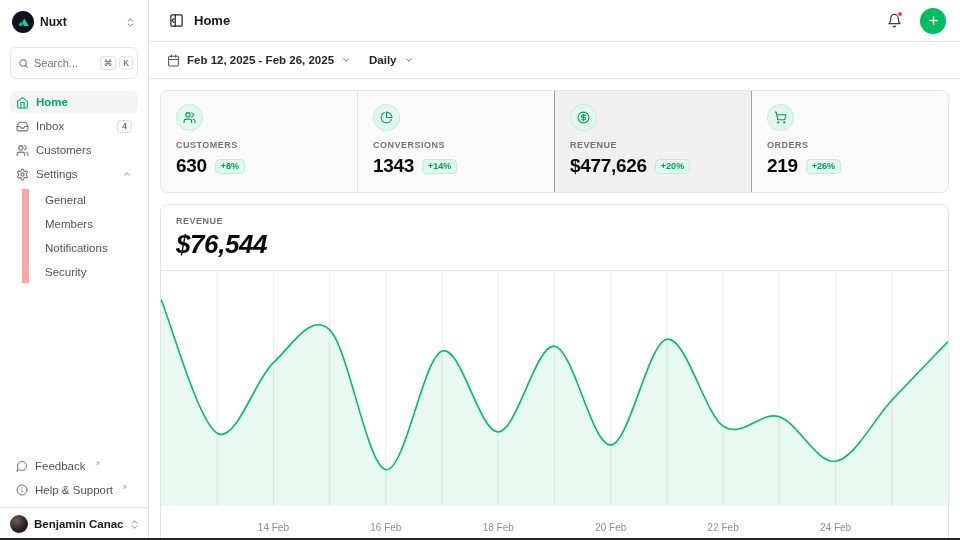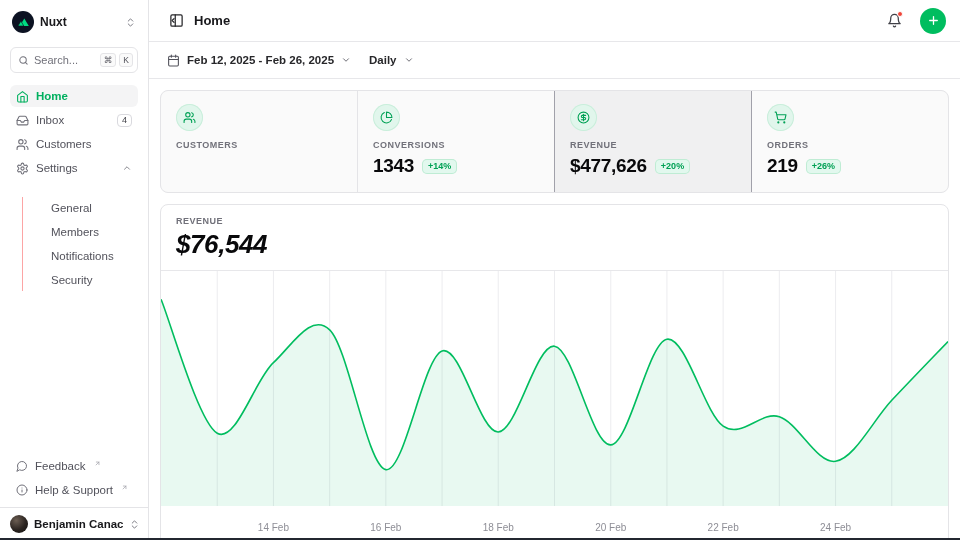--- a/index.html
+++ b/index.html
@@ -7,32 +7,32 @@
   body { font-family:"Liberation Sans","DejaVu Sans",sans-serif; background:#fff; color:#18181b; position:relative; }
   .app { display:flex; width:960px; height:540px; }
 
   
   aside { width:149px; min-width:149px; border-right:1px solid #e4e4e7; display:flex; flex-direction:column; background:#fff; }
   .side-top { padding:9px 10px 0 10px; }
   .team-row { display:flex; align-items:center; gap:6px; padding:2px 2px 2px 2px; border-radius:6px; cursor:pointer; }
   .logo-circle { width:22px; height:22px; border-radius:50%; background:#0c1222; display:flex; align-items:center; justify-content:center; flex:none; }
   .team-name { font-size:12px; font-weight:700; color:#18181b; flex:1; }
   .muted-icon { color:#71717a; flex:none; }
-  .searchbox { margin:12px 0 12px 0; height:26px; border:1px solid #e4e4e7; border-radius:6px; background:#fff; display:flex; align-items:center; gap:5px; padding:0 4px 0 7px; cursor:text; }
+  .searchbox { margin:12px 0 12px 0; height:32px; border:1px solid #e4e4e7; border-radius:6px; background:#fff; display:flex; align-items:center; gap:5px; padding:0 4px 0 7px; cursor:text; }
   .searchbox .ph { font-size:11px; color:#71717a; flex:1; }
   .kbds { display:flex; gap:3px; }
   kbd { font-family:"Liberation Sans","DejaVu Sans",sans-serif; font-size:8.5px; color:#52525b; border:1px solid #e4e4e7; border-radius:3px; background:#fafafa; padding:1px 3px; min-width:13px; text-align:center; }
   nav { display:flex; flex-direction:column; gap:2px; }
   .nav-item { display:flex; align-items:center; gap:7px; height:22px; padding:0 6px; border-radius:6px; font-size:11.5px; color:#52525b; cursor:pointer; }
   .nav-item .ni-icon { color:#71717a; flex:none; }
   .nav-item .ni-label { flex:1; }
   .nav-item.active { background:#f4f4f5; color:#00b05f; font-weight:600; }
   .nav-item.active .ni-icon { color:#00b05f; }
   .count-badge { font-size:9px; color:#3f3f46; border:1px solid #d9d9de; border-radius:4px; padding:1px 4px; line-height:1; }
-  .sub-group { margin-left:12px; border-left:1px solid #fca5a5; padding-left:22px; display:flex; flex-direction:column; gap:2px; margin-top:16px; }
+  .sub-group { margin-left:12px; border-left:7px solid #fca5a5; padding-left:10px; display:flex; flex-direction:column; gap:2px; margin-top:2px; }
   .sub-item { font-size:11.5px; color:#52525b; height:22px; display:flex; align-items:center; padding:0 6px; border-radius:6px; cursor:pointer; }
   .side-spacer { flex:1; }
   .side-bottom { padding:0 10px 6px 10px; display:flex; flex-direction:column; gap:2px; }
   .ext-arrow { color:#9f9fa8; margin-left:1px; margin-bottom:6px; }
   .user-row { border-top:1px solid #e4e4e7; padding:7px 10px; display:flex; align-items:center; gap:6px; cursor:pointer; }
   .avatar { width:18px; height:18px; border-radius:50%; background:radial-gradient(circle at 35% 30%, #6b5d52 0%, #2b2420 55%, #11100f 100%); flex:none; }
   .user-name { font-size:11.5px; font-weight:700; color:#18181b; flex:1; white-space:nowrap; }
 
   
   main { flex:1; display:flex; flex-direction:column; overflow:hidden; }
@@ -236,20 +236,24 @@
         <div class="stat-cell">
           <div class="stat-icon-wrap">
               <svg width="13" height="13" viewBox="0 0 24 24" fill="none" stroke="currentColor" stroke-width="2" stroke-linecap="round" stroke-linejoin="round">
                 <path d="M16 21v-2a4 4 0 0 0-4-4H6a4 4 0 0 0-4 4v2"></path>
                 <circle cx="9" cy="7" r="4"></circle>
                 <path d="M22 21v-2a4 4 0 0 0-3-3.87"></path>
                 <path d="M16 3.13a4 4 0 0 1 0 7.75"></path>
               </svg>
             </div>
           <div class="stat-label">CUSTOMERS</div>
+          <div class="stat-value-row">
+            <span class="stat-value">630</span>
+            <span class="delta-badge">+8%</span>
+          </div>
         </div>
         <div class="stat-cell">
           <div class="stat-icon-wrap">
               <svg width="13" height="13" viewBox="0 0 24 24" fill="none" stroke="currentColor" stroke-width="2" stroke-linecap="round" stroke-linejoin="round">
                 <path d="M21.21 15.89A10 10 0 1 1 8 2.83"></path>
                 <path d="M22 12A10 10 0 0 0 12 2v10z"></path>
               </svg>
             </div>
           <div class="stat-label">CONVERSIONS</div>
           <div class="stat-value-row">

